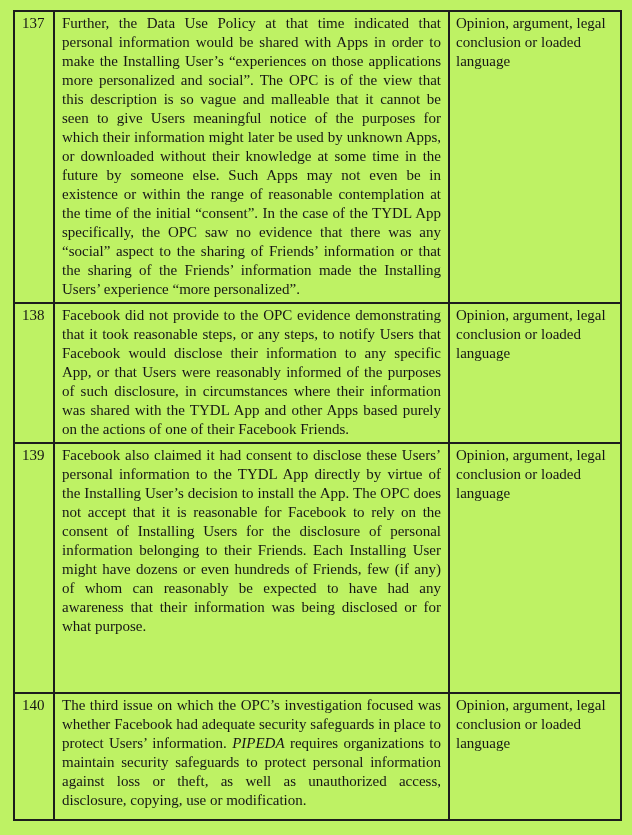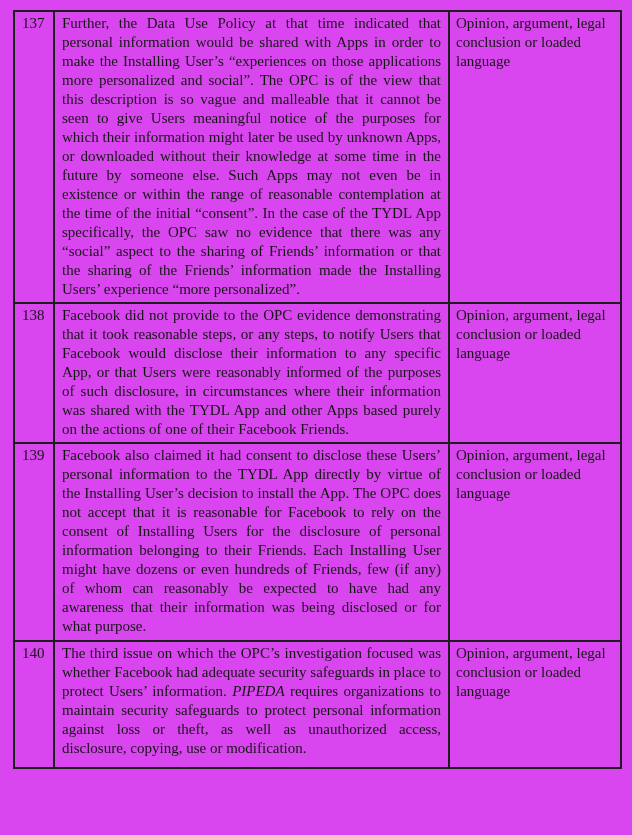--- a/index.html
+++ b/index.html
@@ -5,21 +5,21 @@
   * { box-sizing: border-box; }
   html, body {
     margin: 0;
     padding: 0;
     background: #ffffff;
   }
   .page {
     position: relative;
     width: 632px;
     height: 835px;
-    background: #d946ef;
+    background: #bef264;
     overflow: hidden;
     font-family: "Liberation Serif", serif;
     color: #161616;
   }
   table.legal {
     position: absolute;
     left: 13px;
     top: 10px;
     width: 607px;
     border-collapse: collapse;
@@ -45,21 +45,21 @@
     padding-left: 7px;
     padding-right: 7px;
   }
   td.ann {
     text-align: left;
     padding-left: 6px;
     padding-right: 4px;
   }
   tr.r137 td { height: 278px; }
   tr.r138 td { height: 118px; }
-  tr.r139 td { height: 198px; }
+  tr.r139 td { height: 250px; }
   tr.rhdr td { height: 60px; }
   tr.r140 td { height: 127px; }
   td.hdr {
     font-weight: bold;
     text-align: left;
     padding-left: 7px;
   }
   td.ann-bold {
     font-weight: bold;
   }

